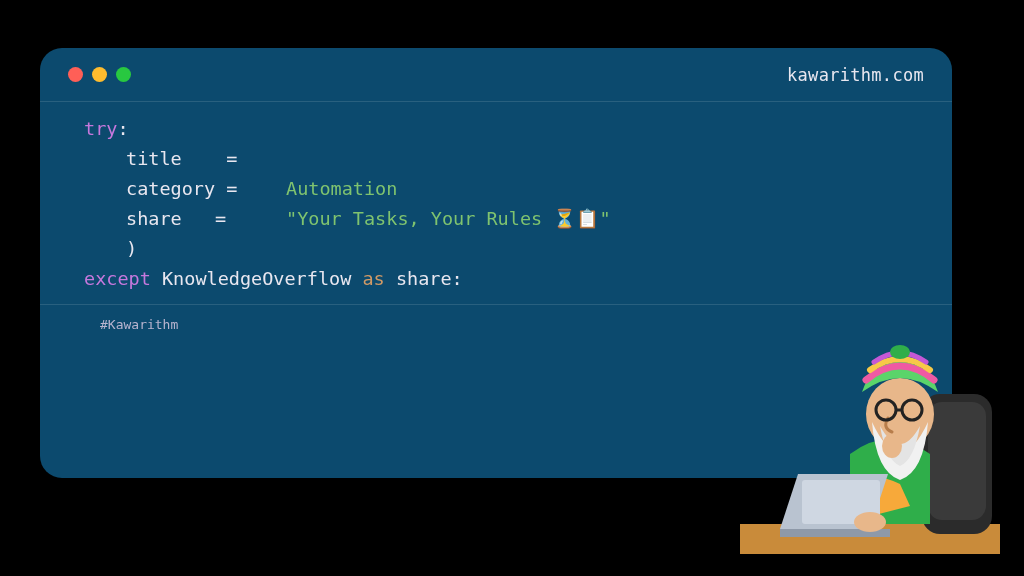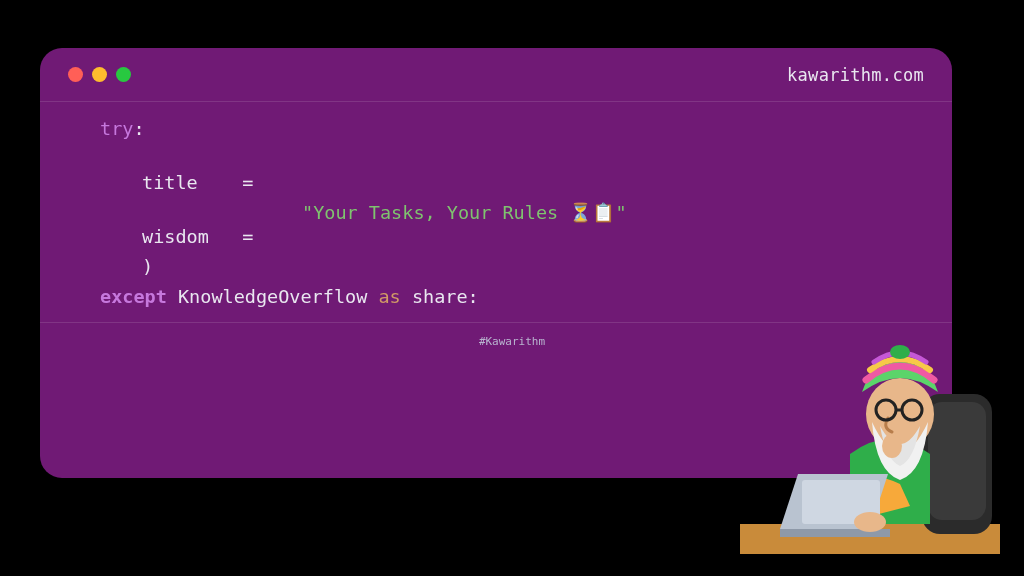--- a/index.html
+++ b/index.html
@@ -10,21 +10,21 @@
       font-family: 'Menlo', 'Monaco', 'Consolas', monospace;
       position: relative;
       overflow: hidden;
     }
     .card {
       position: absolute;
       left: 40px;
       top: 48px;
       width: 912px;
       height: 430px;
-      background: #701a75;
+      background: #0c4a6e;
       border-radius: 22px;
       overflow: hidden;
       box-shadow: 0 8px 40px rgba(0,0,0,0.4);
     }
     .titlebar {
       height: 54px;
       display: flex;
       align-items: center;
       justify-content: space-between;
       padding: 0 28px;
@@ -34,46 +34,45 @@
     .dot { width: 15px; height: 15px; border-radius: 50%; }
     .dot.red { background: #ff5f57; }
     .dot.yellow { background: #febc2e; }
     .dot.green { background: #28c840; }
     .domain {
       color: #e9e7f0;
       font-size: 17px;
       letter-spacing: 0.3px;
     }
     .code {
-      padding: 12px 28px 10px 60px;
+      padding: 12px 28px 10px 44px;
       font-size: 18.5px;
       line-height: 1.62;
       color: #e9e7f0;
       border-bottom: 1px solid rgba(255,255,255,0.12);
     }
     .i1 { padding-left: 42px; }
     .i2 { padding-left: 84px; }
     .i-val { padding-left: 240px; }
     .kw-try { color: #c678dd; }
     .kw-raise { color: #c678dd; }
-    .kw-except { color: #c678dd; font-weight: bold; }
+    .kw-except { color: #c678dd; }
     .kw-as { color: #d19a66; }
     .cls { color: #e9e7f0; }
     .param { color: #e9e7f0; }
     .punct { color: #e9e7f0; }
     .str { color: #7fc36f; }
     .wisdom { color: #e9e7f0; }
     .row-kv { display: flex; }
-    .row-kv .lbl { display: inline-block; width: 160px; white-space: pre; margin-top: 24px; }
+    .row-kv .lbl { display: inline-block; width: 160px; white-space: pre; }
     .footer {
       padding: 10px 28px 0 60px;
-      font-size: 11px;
+      font-size: 13px;
       line-height: 1.55;
       color: #b8b4cf;
-      text-align: center;
     }
     
     .illus {
       position: absolute;
       right: 24px;
       bottom: 22px;
       width: 260px;
       height: 240px;
     }
   </style>
@@ -91,21 +90,25 @@
   </div>
 
   <div class="code">
     <div>
       <span class="kw-try">try</span><span class="punct">:</span>
     </div>
     <div class="i1 row-kv">
       <span class="lbl param">title    = </span>
     </div>
     <div class="i1 row-kv">
-      <span class="lbl param">wisdom   = </span>
+      <span class="lbl param">category = </span>
+        <span class="str">Automation</span>
+    </div>
+    <div class="i1 row-kv">
+      <span class="lbl param">share   = </span>
         <span class="str">"Your Tasks, Your Rules ⏳📋"</span>
     </div>
     <div class="i1">
       <span class="punct">)</span>
     </div>
     <div>
       <span class="kw-except">except</span><span> </span><span class="cls">KnowledgeOverflow</span><span> </span><span class="kw-as">as</span><span> </span><span class="wisdom">share</span><span class="punct">:</span>
     </div>
   </div>
 

